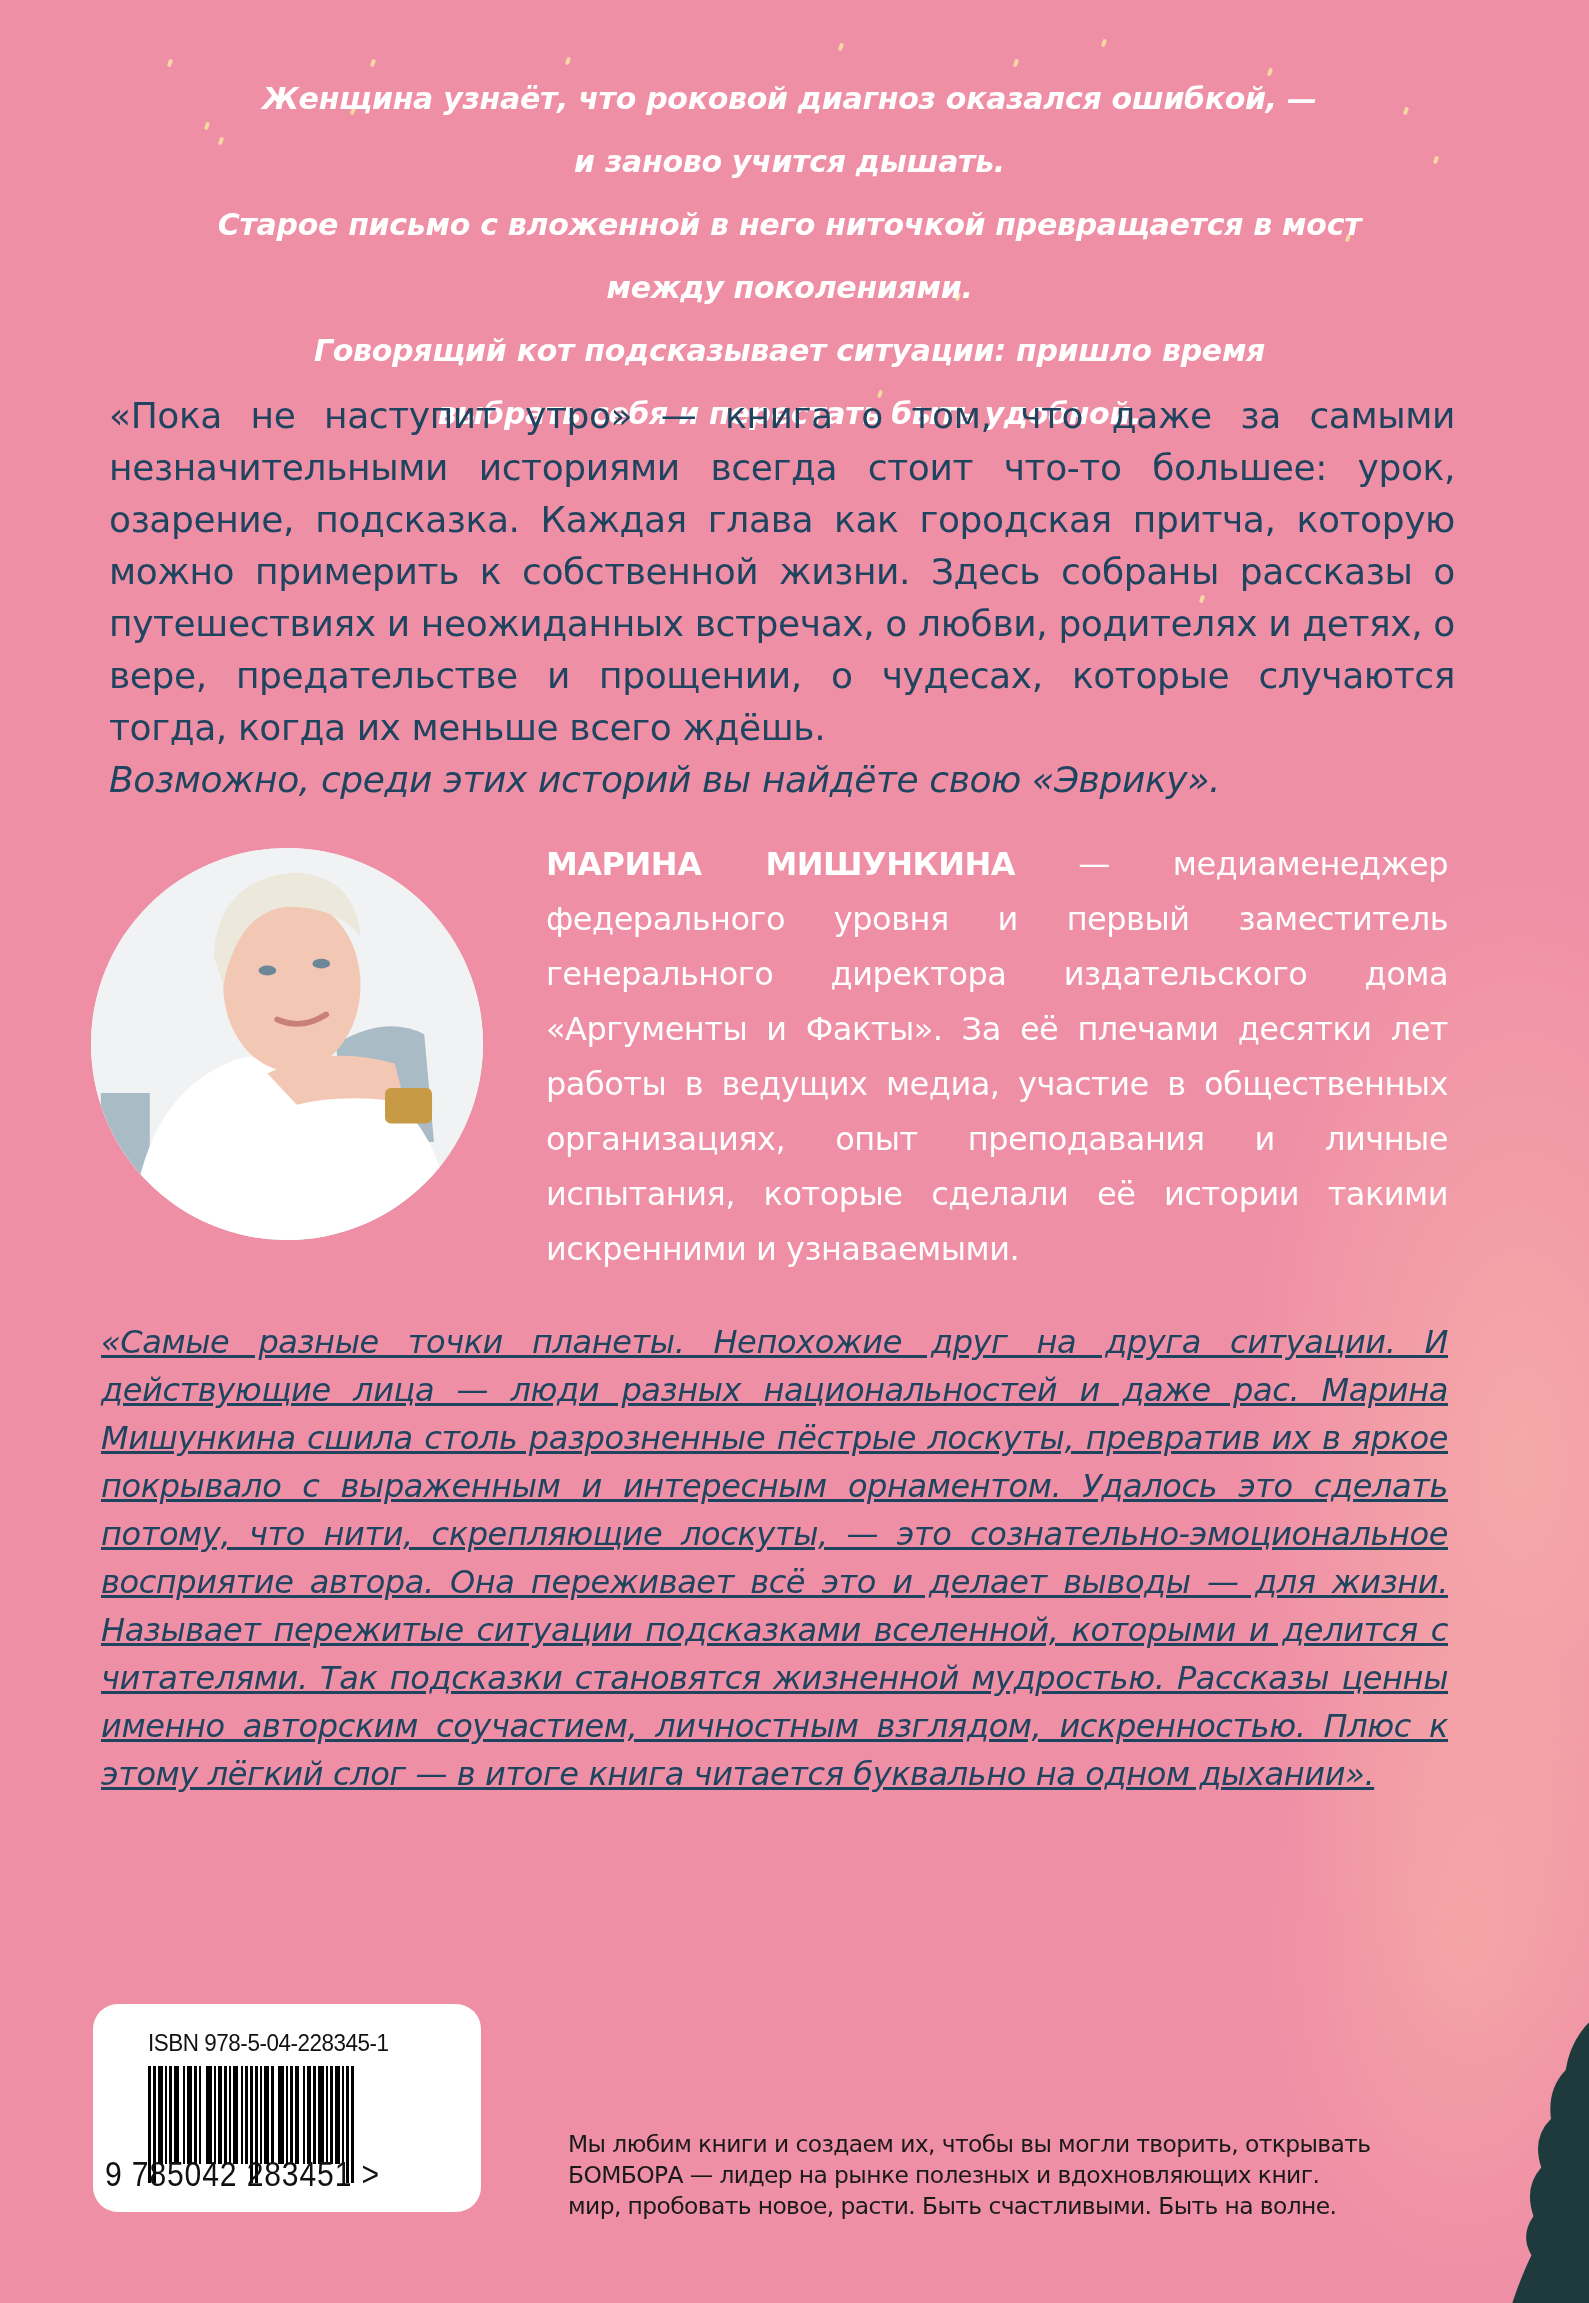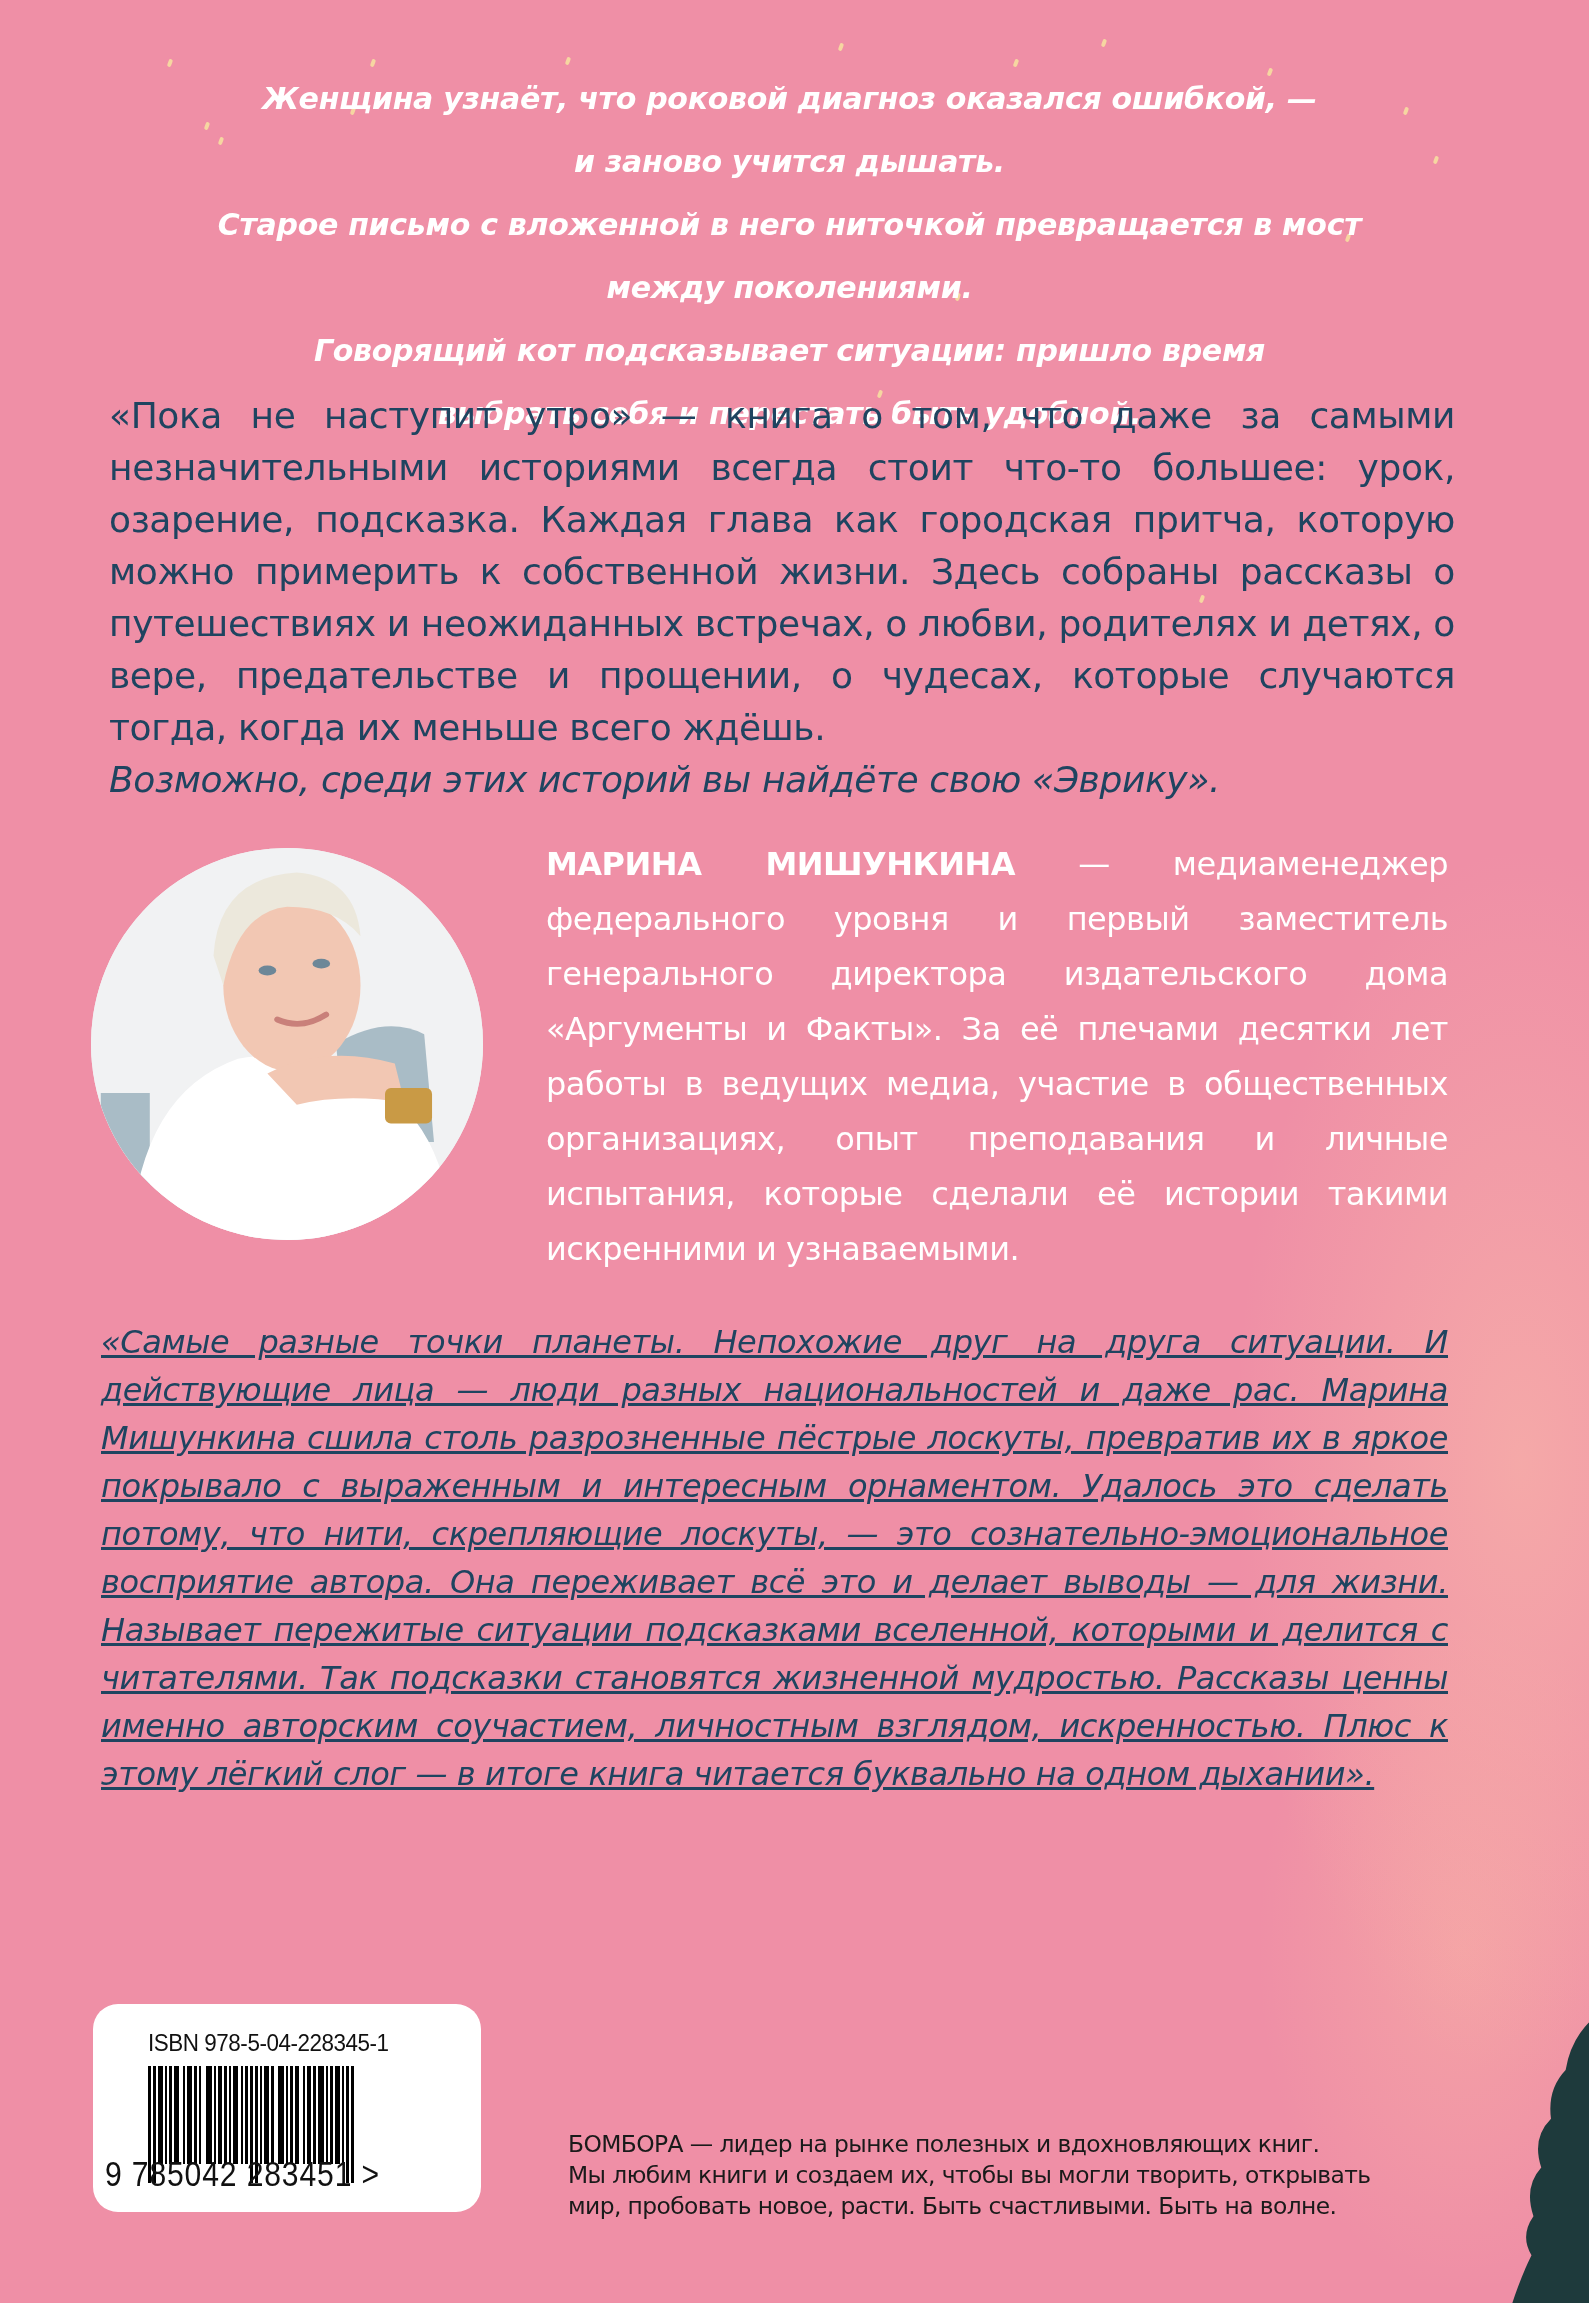--- a/index.html
+++ b/index.html
@@ -197,22 +197,22 @@
         <span style="width:4.9px"></span>
         <span style="width:2px"></span>
       <span class="g" style="width:2.9px"></span>
         <span class="g" style="width:2.9px"></span>
     </div>
     <div class="barcode-digits">9 785042 283451 &gt;</div>
   </div>
 
 
   <section class="publisher-blurb">
+    <p>Мы любим книги и создаем их, чтобы вы могли творить, открывать</p>
     <p>БОМБОРА — лидер на рынке полезных и вдохновляющих книг.</p>
-    <p>Мы любим книги и создаем их, чтобы вы могли творить, открывать</p>
     <p>мир, пробовать новое, расти. Быть счастливыми. Быть на волне.</p>
   </section>
 
   <svg class="tree-silhouette" viewBox="0 0 80 290">
     <path d="M80 0 L80 290 L0 290 Q10 260 20 240 Q8 220 22 200 Q12 170 30 150 Q20 120 40 100 Q36 70 55 50 Q60 20 80 0 Z" fill="#1e3a3c"></path>
   </svg>
 </div>
 
 
 </body></html>

